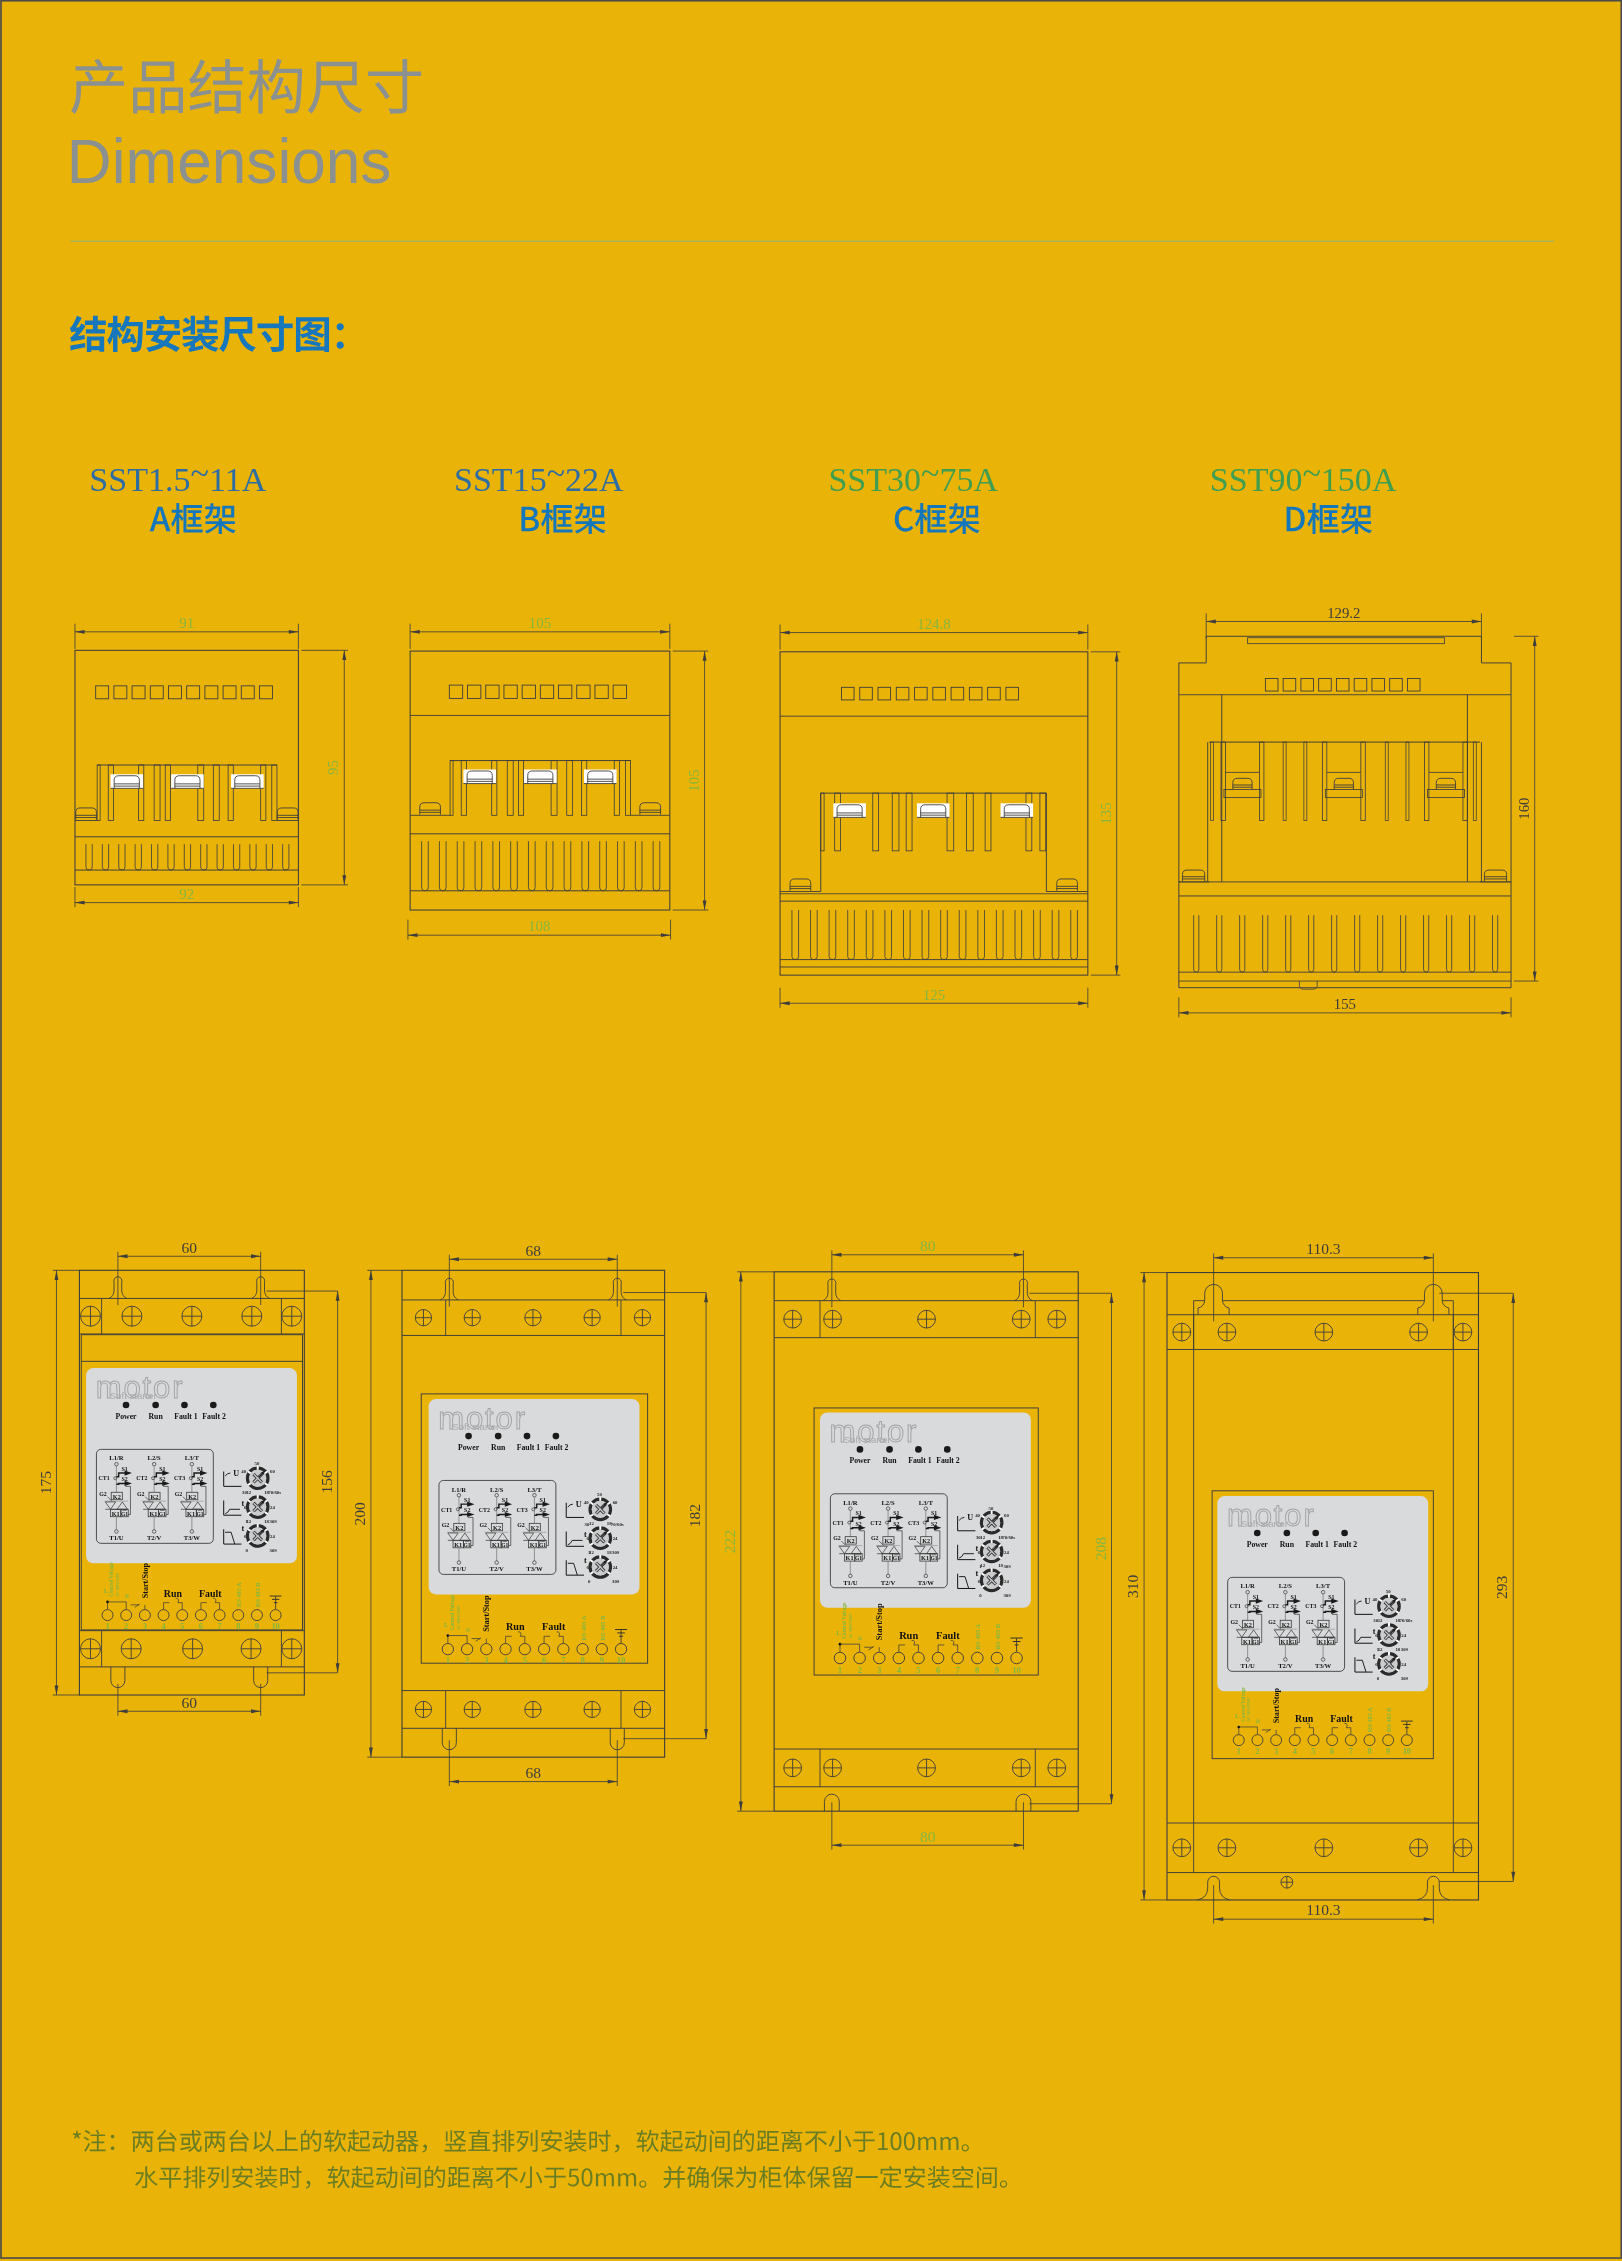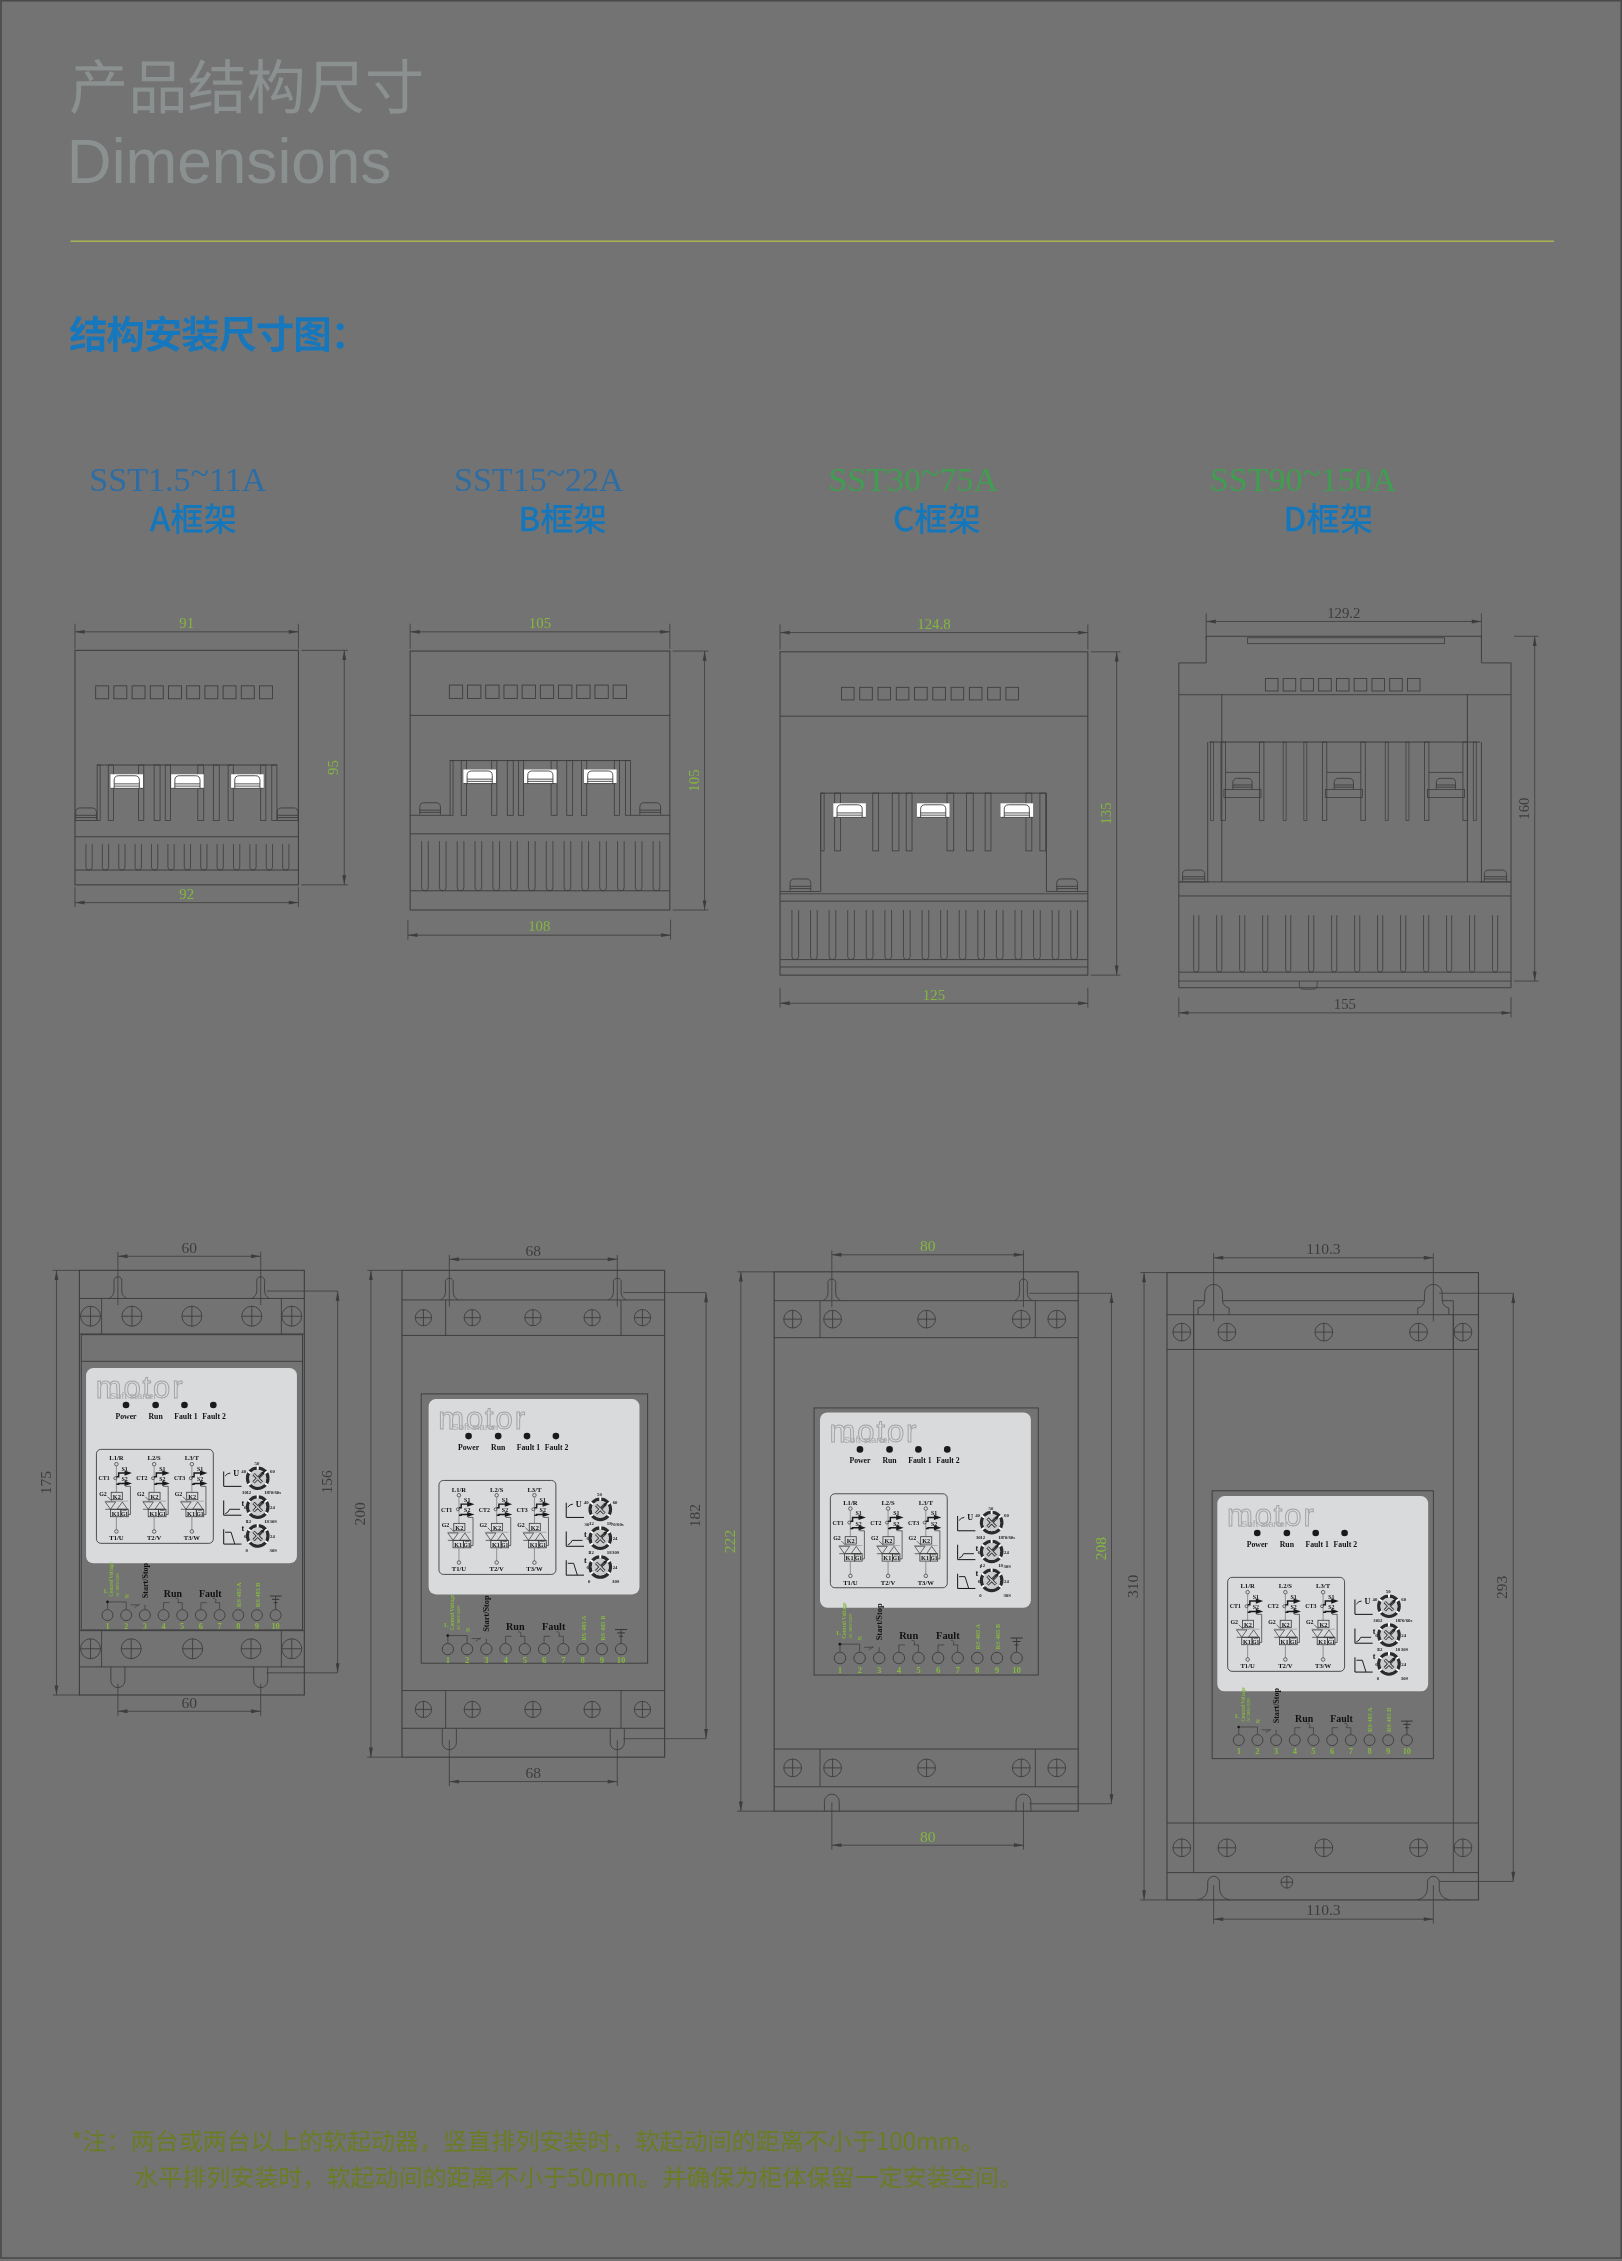--- a/index.html
+++ b/index.html
@@ -1,15 +1,15 @@
 <!DOCTYPE html>
 <html style="font-size:12px"><head><meta charset="utf-8">
 <style>
 html,body{margin:0;padding:0;background:#ffffff;}
-#page{position:relative;width:1623px;height:2261px;background:#737373;overflow:hidden;}
+#page{position:relative;width:1623px;height:2261px;background:#eab308;overflow:hidden;}
 svg{position:absolute;left:0;top:0;}
 </style></head><body>
 <div id="page">
 <svg width="1623" height="2261" viewBox="0 0 2193 3056">
 
 <g>
         <rect x="1" y="1" width="2190" height="3051" fill="none" stroke="#4a4a4a" stroke-width="2.2"></rect>
       </g>
 
 <g>

